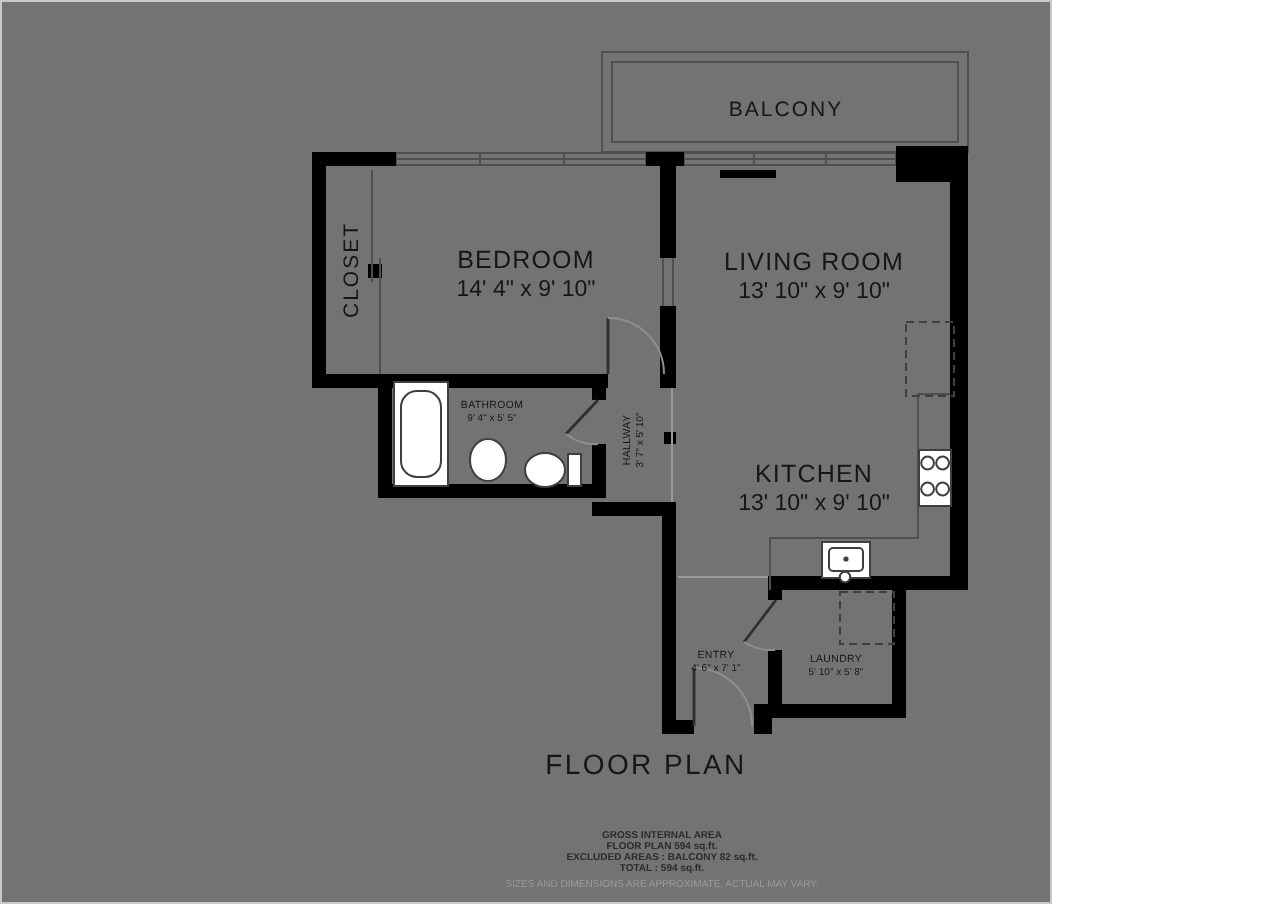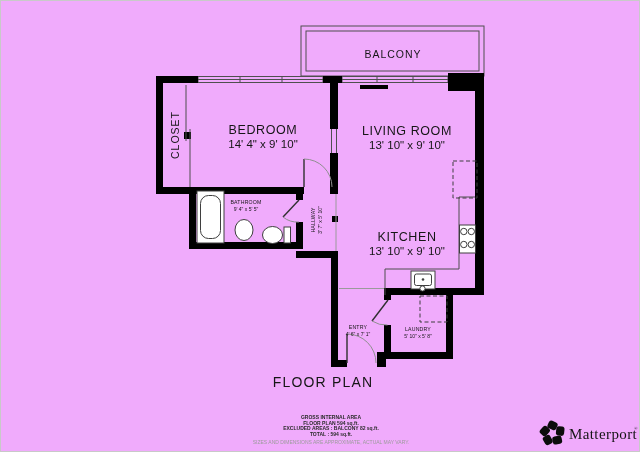--- a/index.html
+++ b/index.html
@@ -1,17 +1,17 @@
 <!DOCTYPE html>
 <html><head>
 <meta charset="utf-8">
 <style>
   html,body{margin:0;padding:0;background:#ffffff;}
   .page{
-    position:relative;width:640px;height:452px;background:#f0abfc;
+    position:relative;width:526px;height:452px;background:#737373;
     border:1px solid #c9c9c9;box-sizing:border-box;overflow:hidden;
     font-family:"Liberation Sans",sans-serif;
   }
   .page svg{position:absolute;left:0;top:0;}
   
   .t{font-family:"Liberation Sans",sans-serif;fill:#161616;text-anchor:middle;}
   .t-room{font-size:12.5px;letter-spacing:.6px;}
   .t-dim{font-size:11.5px;}
   .t-balcony{font-size:10.5px;letter-spacing:1px;}
   .t-closet{font-size:10.5px;letter-spacing:1px;}

